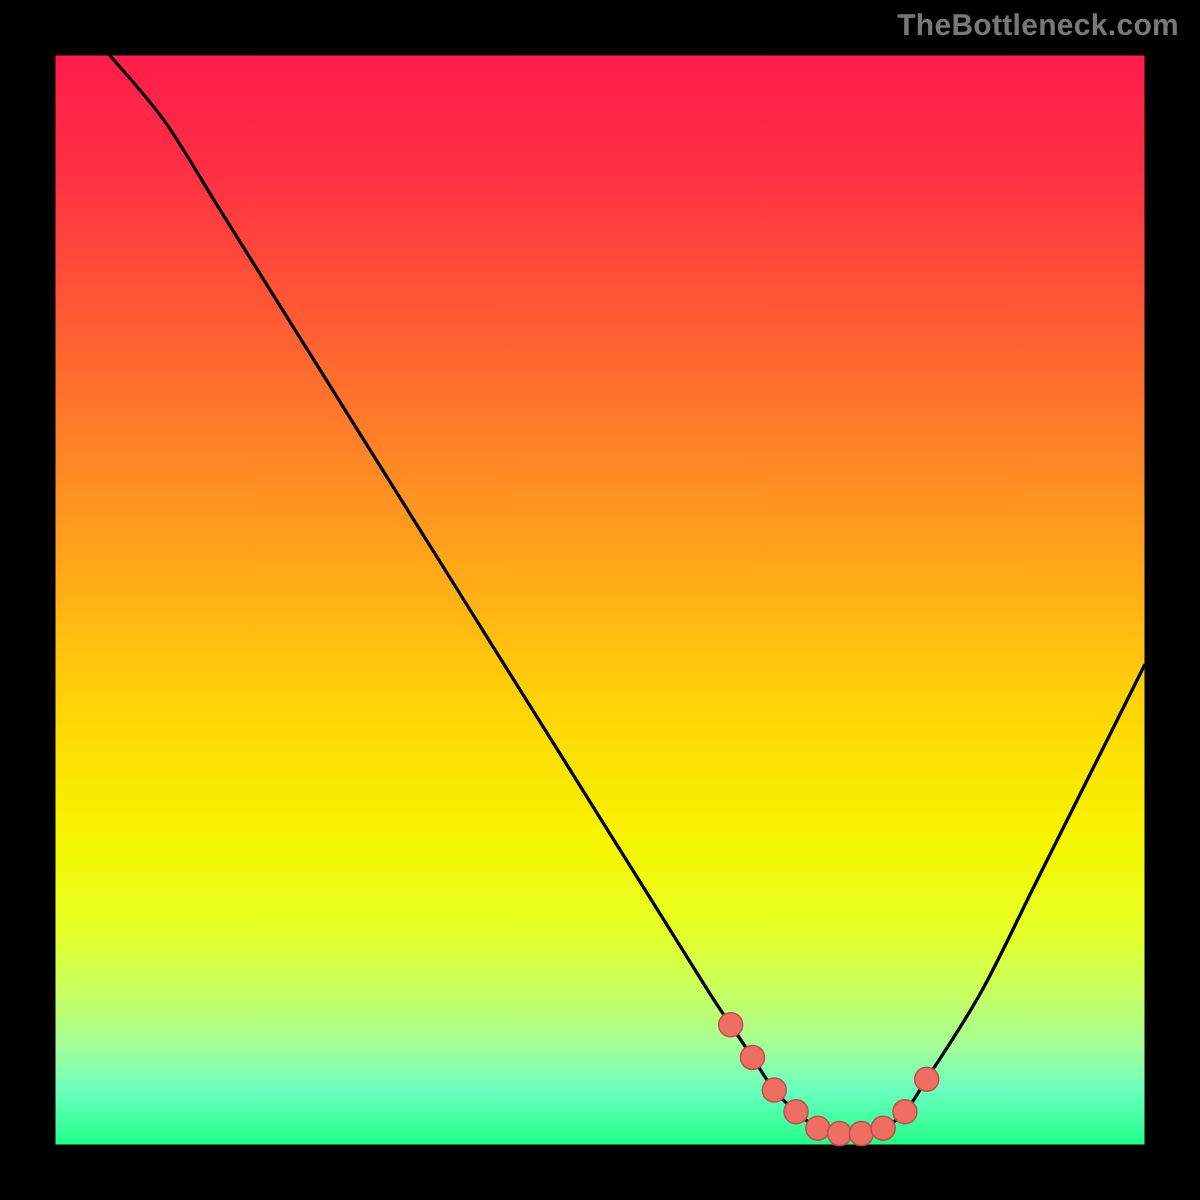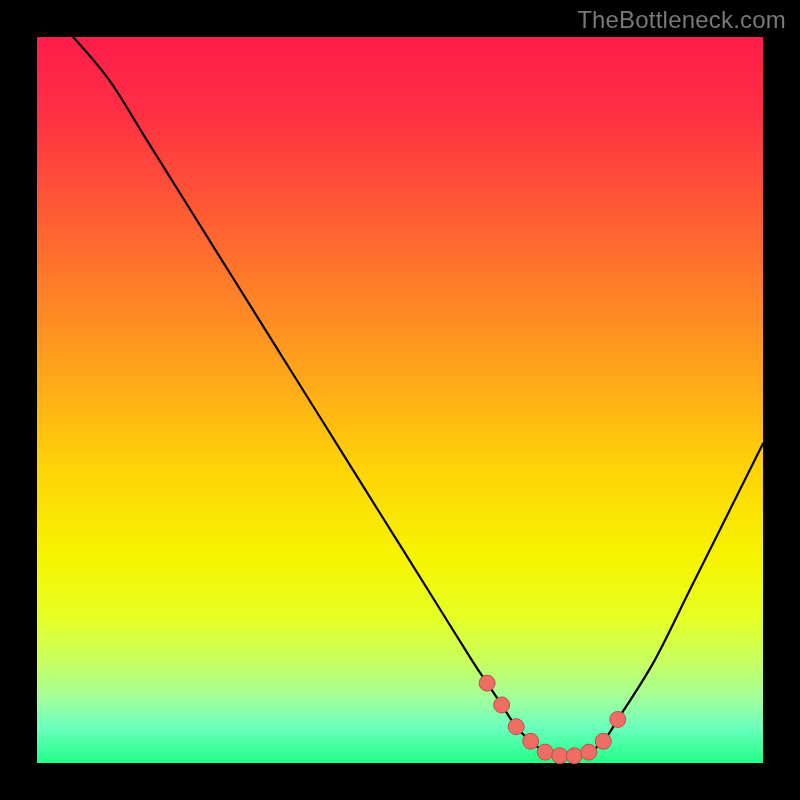--- a/index.html
+++ b/index.html
@@ -13,22 +13,22 @@
   .stage {
     position: relative;
     width: 800px;
     height: 800px;
   }
   .watermark {
     position: absolute;
     top: 6px;
     right: 14px;
     font-family: Arial, Helvetica, sans-serif;
-    font-size: 24px;
-    font-weight: normal;
+    font-size: 20px;
+    font-weight: bold;
     color: #787878;
     letter-spacing: 0.2px;
     z-index: 10;
   }
   svg.chart-svg {
     position: absolute;
     left: 0;
     top: 0;
   }
 </style>

